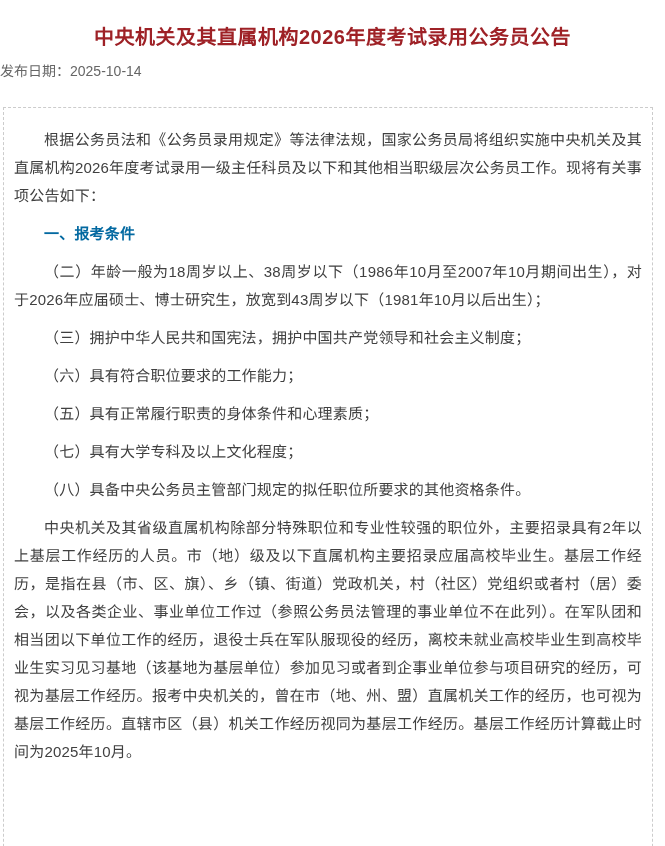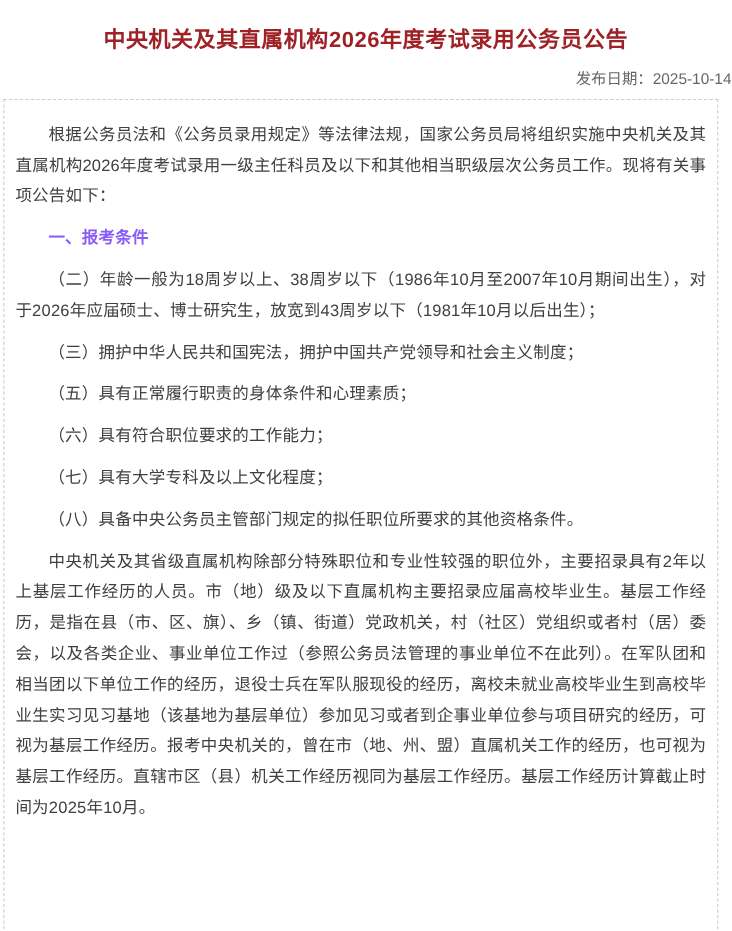--- a/index.html
+++ b/index.html
@@ -23,24 +23,24 @@
   .announcement-title {
     margin: 0 30px 12px 30px;
     font-size: 20px;
     line-height: 26px;
     font-weight: bold;
     text-align: center;
     color: #9e2126;
     letter-spacing: 0.5px;
   }
   .publish-date {
-    margin: 0 0 10px 0;
+    margin: 0 0 27px 0;
     font-size: 14px;
     line-height: 18px;
-    text-align: right;
+    text-align: left;
     color: #666666;
   }
   .content-box {
     margin: 0 12px 0 3px;
     border: 1px dashed #cccccc;
     border-bottom: none;
     box-sizing: border-box;
     padding: 8px 10px 60px 10px;
     height: 820px;
     background: #ffffff;
@@ -49,21 +49,21 @@
     margin: 10px 0;
     font-size: 15px;
     line-height: 28px;
     color: #404040;
     text-indent: 2em;
     text-align: justify;
     letter-spacing: 0.2px;
   }
   .content-box p.section-heading {
     font-weight: bold;
-    color: #8b5cf6;
+    color: #0369a1;
   }
 </style>
 </head>
 <body>
 
 <div class="page">
 
   <h1 class="announcement-title">中央机关及其直属机构2026年度考试录用公务员公告</h1>
 
   <div class="publish-date">发布日期：2025-10-14</div>
@@ -74,23 +74,23 @@
 
     <p class="section-heading">一、报考条件</p>
 
 
 
     <p>（二）年龄一般为18周岁以上、38周岁以下（1986年10月至2007年10月期间出生），对于2026年应届硕士、博士研究生，放宽到43周岁以下（1981年10月以后出生）；</p>
 
     <p>（三）拥护中华人民共和国宪法，拥护中国共产党领导和社会主义制度；</p>
 
 
+    <p>（六）具有符合职位要求的工作能力；</p>
+
     <p>（五）具有正常履行职责的身体条件和心理素质；</p>
-
-    <p>（六）具有符合职位要求的工作能力；</p>
 
     <p>（七）具有大学专科及以上文化程度；</p>
 
     <p>（八）具备中央公务员主管部门规定的拟任职位所要求的其他资格条件。</p>
 
     <p>中央机关及其省级直属机构除部分特殊职位和专业性较强的职位外，主要招录具有2年以上基层工作经历的人员。市（地）级及以下直属机构主要招录应届高校毕业生。基层工作经历，是指在县（市、区、旗）、乡（镇、街道）党政机关，村（社区）党组织或者村（居）委会，以及各类企业、事业单位工作过（参照公务员法管理的事业单位不在此列）。在军队团和相当团以下单位工作的经历，退役士兵在军队服现役的经历，离校未就业高校毕业生到高校毕业生实习见习基地（该基地为基层单位）参加见习或者到企事业单位参与项目研究的经历，可视为基层工作经历。报考中央机关的，曾在市（地、州、盟）直属机关工作的经历，也可视为基层工作经历。直辖市区（县）机关工作经历视同为基层工作经历。基层工作经历计算截止时间为2025年10月。</p>
 
   </div>
 </div>
 

